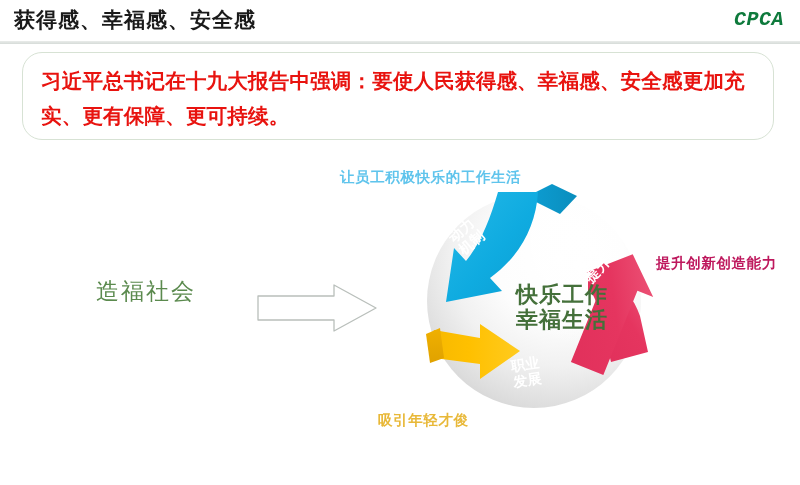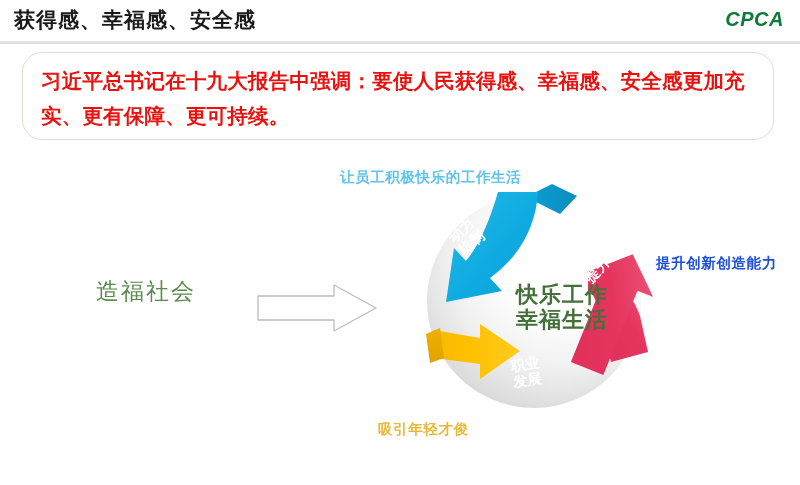--- a/index.html
+++ b/index.html
@@ -37,21 +37,21 @@
   }
   .header-logo {
     position: absolute;
     right: 16px;
     top: 8px;
     font-size: 20px;
     font-weight: bold;
     font-style: italic;
     color: #0e7a3c;
     letter-spacing: 0.5px;
-    font-family: Liberation Sans, sans-serif;
+    font-family: Liberation Mono, monospace;
   }
   .header-rule {
     position: absolute;
     left: 0;
     top: 41px;
     width: 800px;
     height: 3px;
     background: linear-gradient(to bottom, #e9ecea, #d6dbd8);
   }
 
@@ -185,25 +185,25 @@
   }
   .cap-top {
     left: 10px;
     top: 10px;
     color: #5fc4ec;
     text-align: right;
   }
   .cap-right {
     left: 326px;
     top: 96px;
-    color: #1d4ed8;
+    color: #be185d;
   }
   .cap-bottom {
     left: 48px;
-    top: 262px;
+    top: 253px;
     color: #e8b838;
   }
 </style>
 </head>
 <body>
 
 <div id="slide">
 
   <div class="header">
     <div class="header-title">获得感、幸福感、安全感</div>

